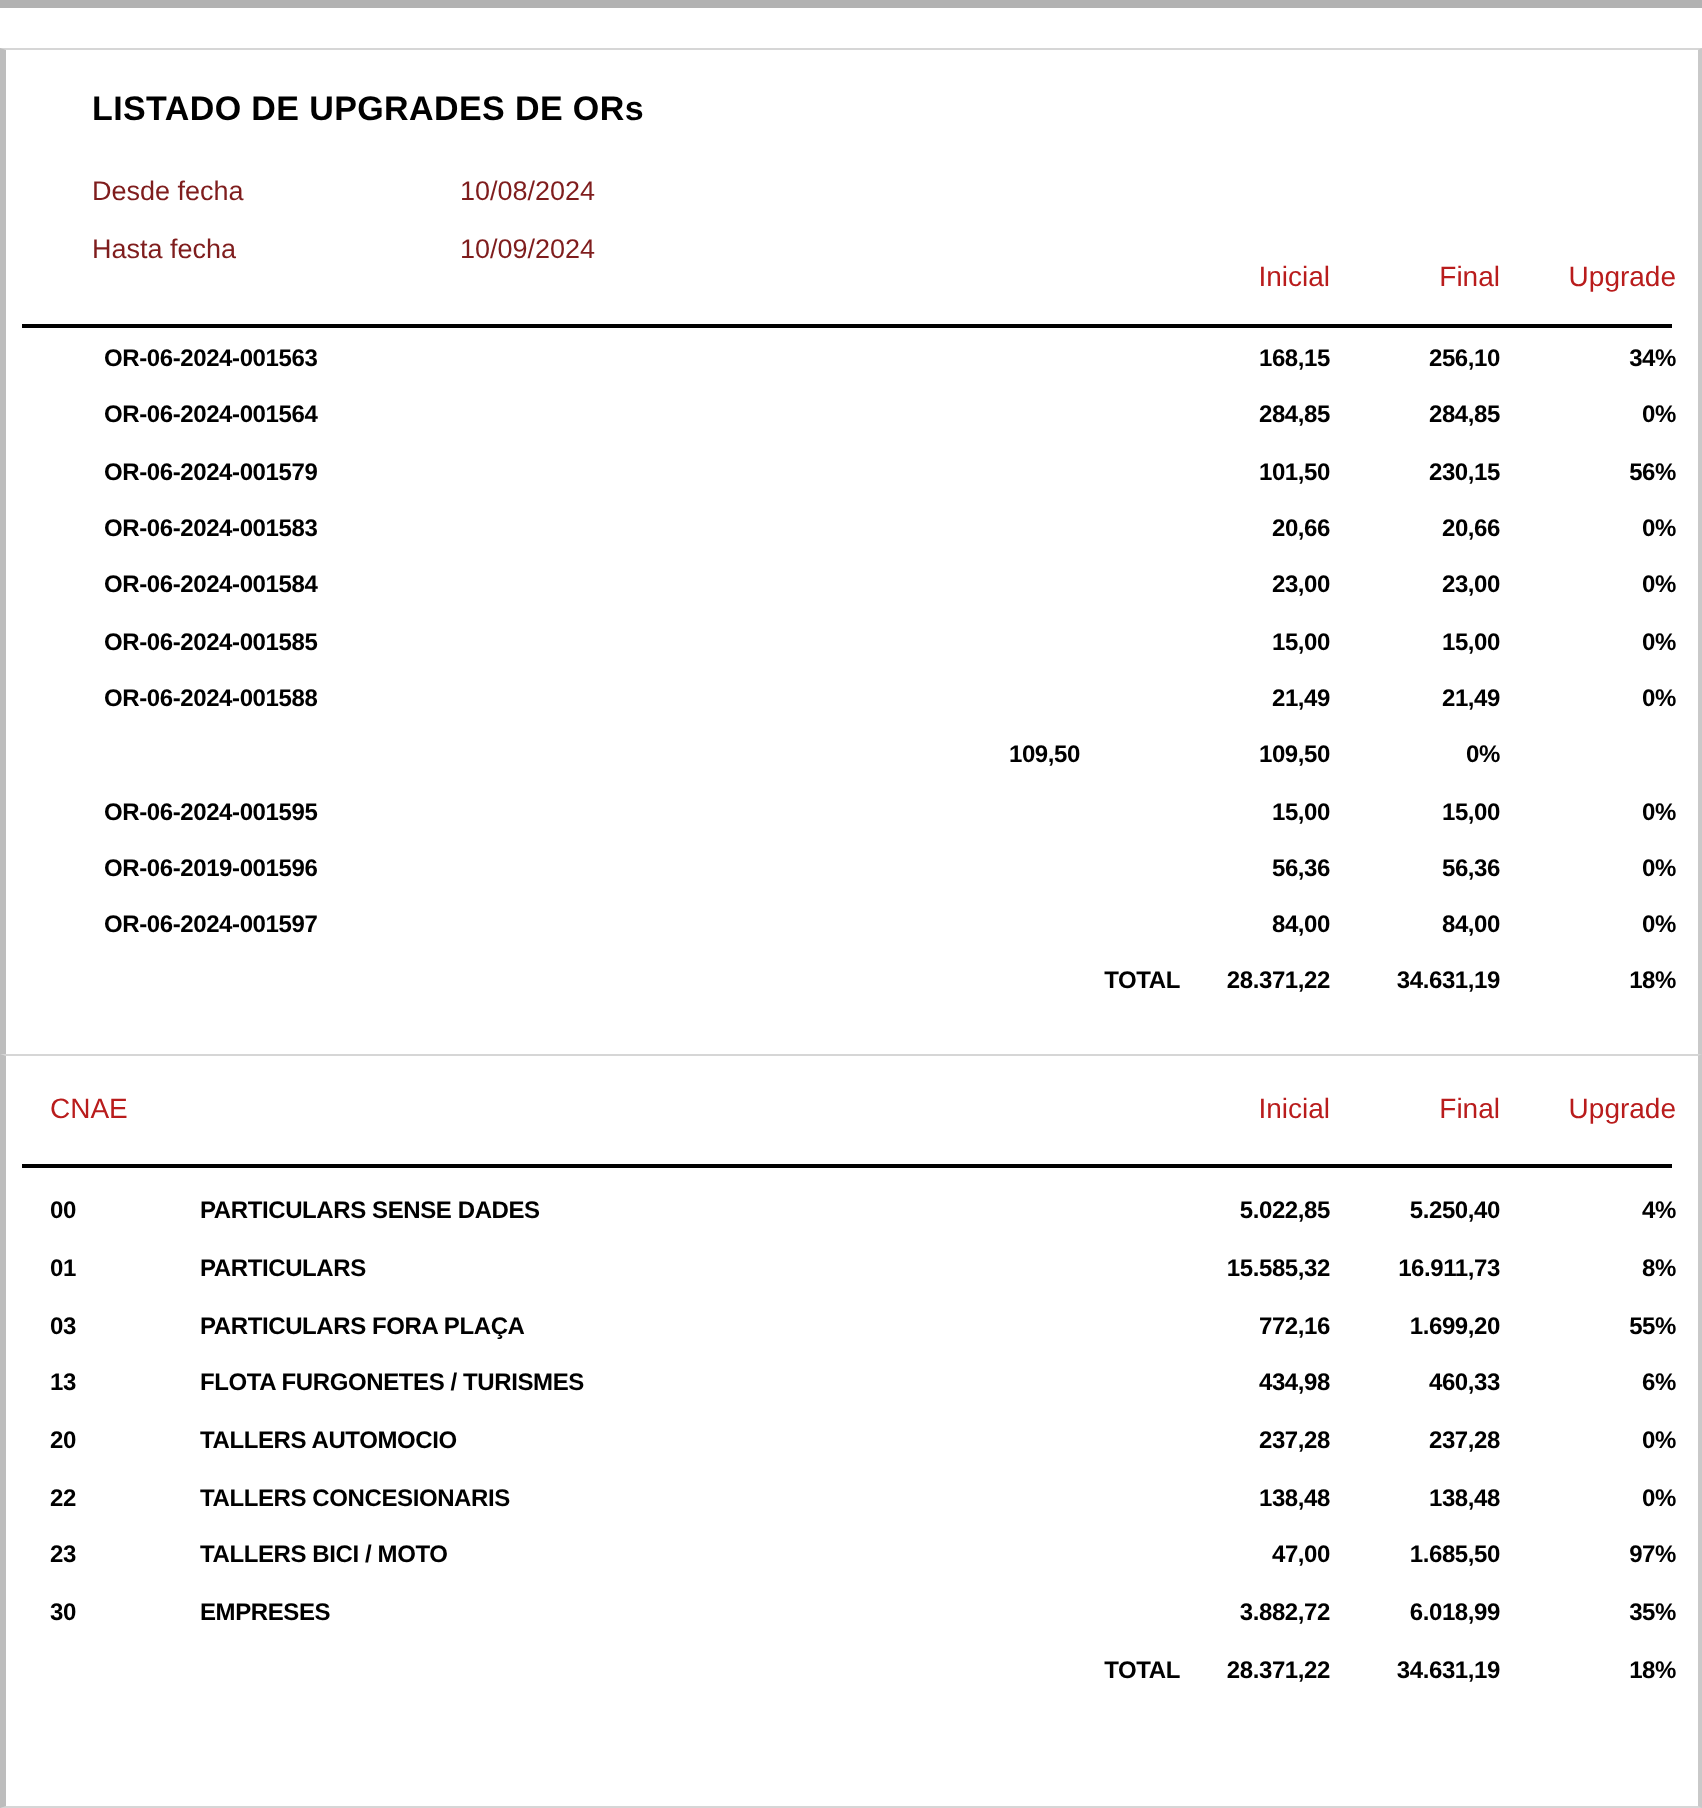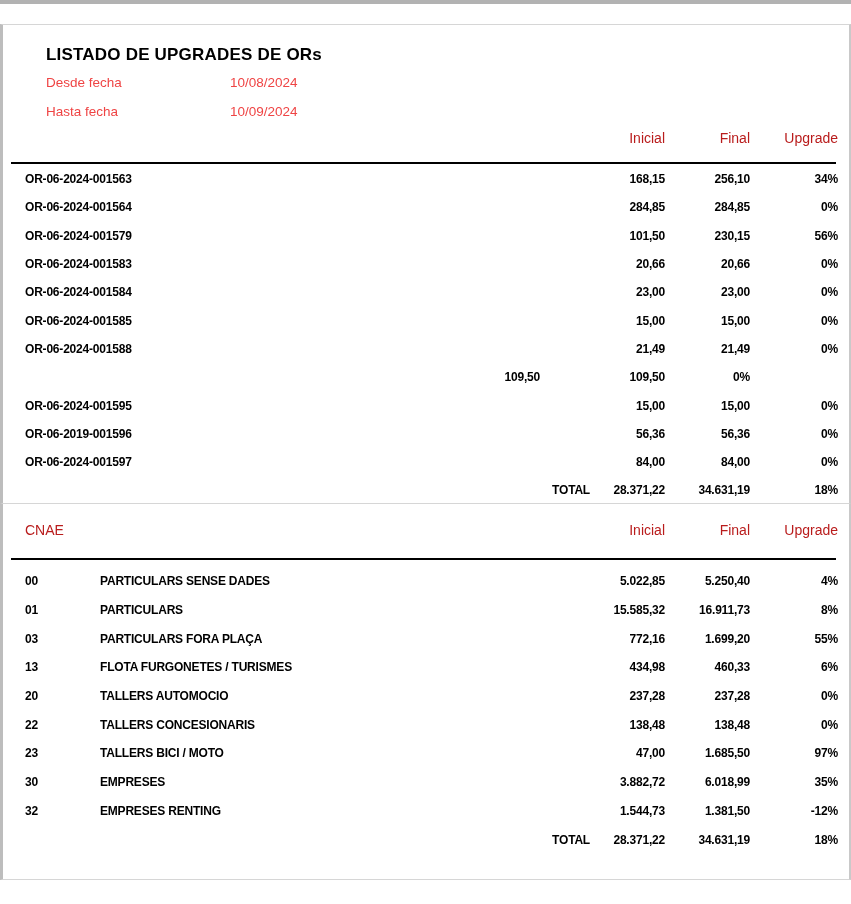--- a/index.html
+++ b/index.html
@@ -17,29 +17,29 @@
   }
   .panel {
     position: absolute; left: 0; right: 0;
     background: #fff;
     border-top: 1px solid #d6d6d6;
     border-bottom: 1px solid #d6d6d6;
     border-left: 3px solid #bdbdbd;
     border-right: 2px solid #c9c9c9;
   }
   .panel-or   { top: 24px;  height: 618px; }
-  .panel-cnae { top: 503px; height: 377px; }
+  .panel-cnae { top: 527px; height: 377px; }
 
   .report-title {
     position: absolute; left: 43px; top: 20px;
     font-size: 17px; font-weight: bold; letter-spacing: 0.2px;
   }
   .filter-row {
     position: absolute; left: 43px; right: 13px;
-    display: flex; font-size: 13.5px; color: #ef4444;
+    display: flex; font-size: 13.5px; color: #7f1d1d; margin-top: 13px;
   }
   .filter-from { top: 50px; }
   .filter-to   { top: 79px; }
   .filter-label { width: 184px; }
 
   .cols-head {
     position: absolute; left: 0; right: 0;
     display: grid;
     grid-template-columns: 1fr 125px 85px 88px;
     padding: 0 11px 0 43px;
@@ -65,21 +65,21 @@
   .panel-or .rows { top: 140px; }
   .panel-cnae .rows { top: 63px; }
 
   .row {
     display: grid;
     align-items: center;
     font-size: 12px; font-weight: bold; letter-spacing: -0.2px;
   }
   .panel-or .row {
     grid-template-columns: 1fr 125px 85px 88px;
-    padding: 0 11px 0 22px;
+    padding: 0 11px 0 49px;
     height: 28.3px;
   }
   .panel-cnae .row {
     grid-template-columns: 75px 1fr 125px 85px 88px;
     padding: 0 11px 0 22px;
     height: 28.7px;
   }
   .cell.num { text-align: right; }
   .row.total-row {
     grid-template-columns: 1fr 125px 85px 88px;
@@ -250,27 +250,20 @@
       <span class="cell num">1.685,50</span>
       <span class="cell num">97%</span>
     </div>
     <div class="row">
       <span class="cell">30</span>
       <span class="cell">EMPRESES</span>
       <span class="cell num">3.882,72</span>
       <span class="cell num">6.018,99</span>
       <span class="cell num">35%</span>
     </div>
-    <div class="row">
-      <span class="cell">32</span>
-      <span class="cell">EMPRESES RENTING</span>
-      <span class="cell num">1.544,73</span>
-      <span class="cell num">1.381,50</span>
-      <span class="cell num">-12%</span>
-    </div>
     <div class="row total-row">
       <span class="cell total-label">TOTAL</span>
       <span class="cell num">28.371,22</span>
       <span class="cell num">34.631,19</span>
       <span class="cell num">18%</span>
     </div>
   </div>
 </div>
 
 </body></html>

